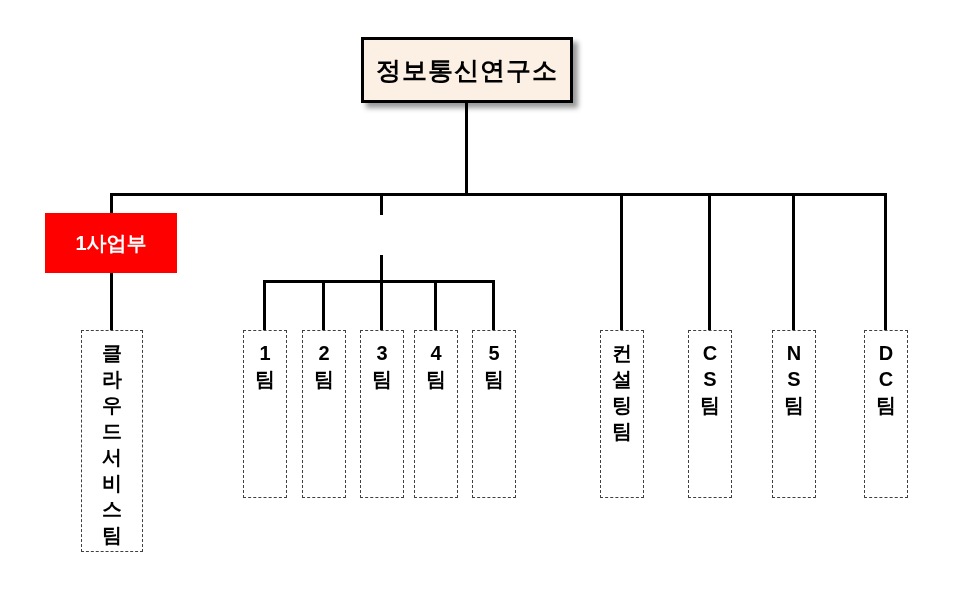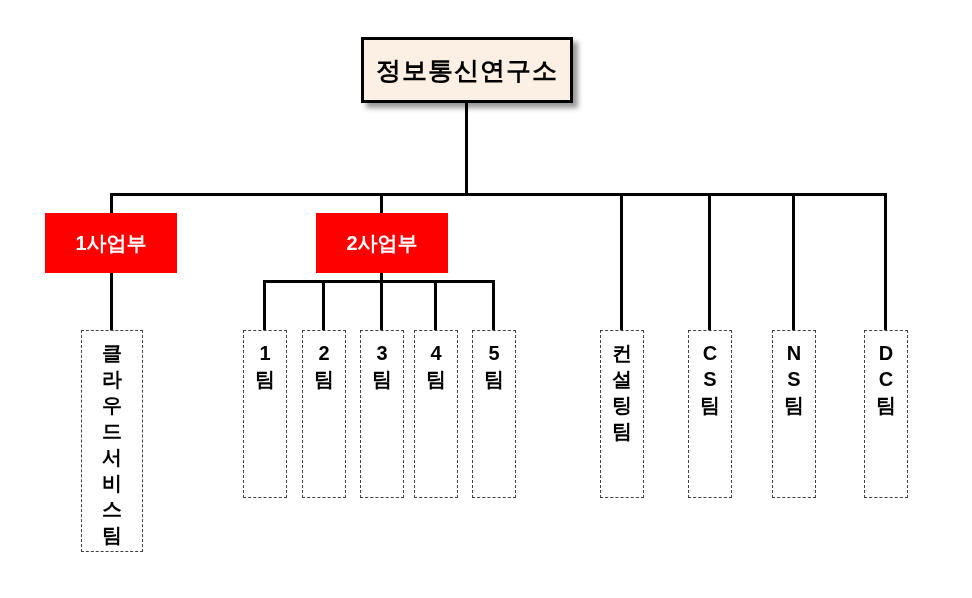--- a/index.html
+++ b/index.html
@@ -107,23 +107,20 @@
   <div class="line v" style="left:434px; top:280px; height:51px;"></div>
   <div class="line v" style="left:492px; top:280px; height:51px;"></div>
 
   <div class="root-box">
     <span class="label">정보통신연구소</span>
   </div>
 
   <div class="division d1">
     <span>1사업부</span>
   </div>
-  <div class="division d2">
-    <span>2사업부</span>
-  </div>
 
   <div class="team cloud">클
 라
 우
 드
 서
 비
 스
 팀</div>
 

